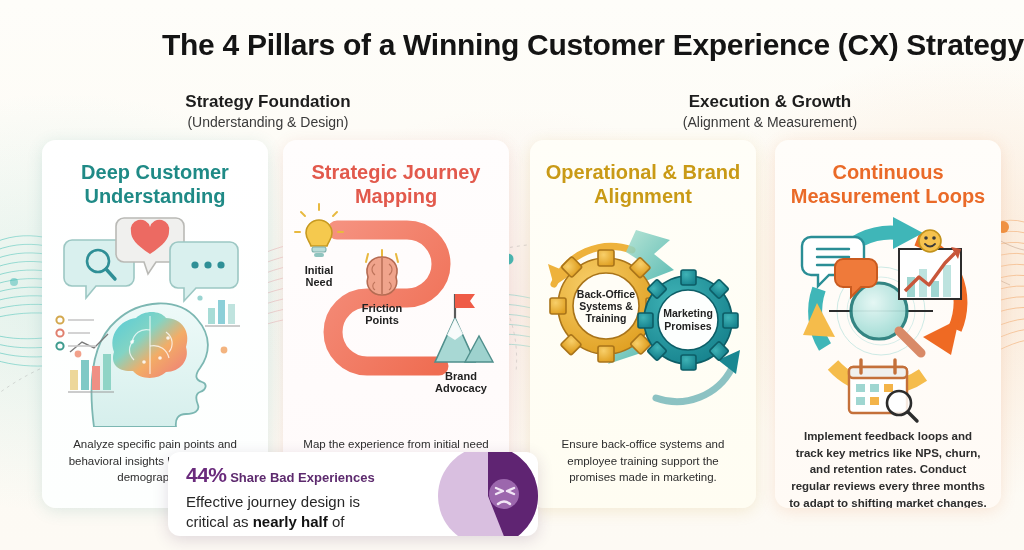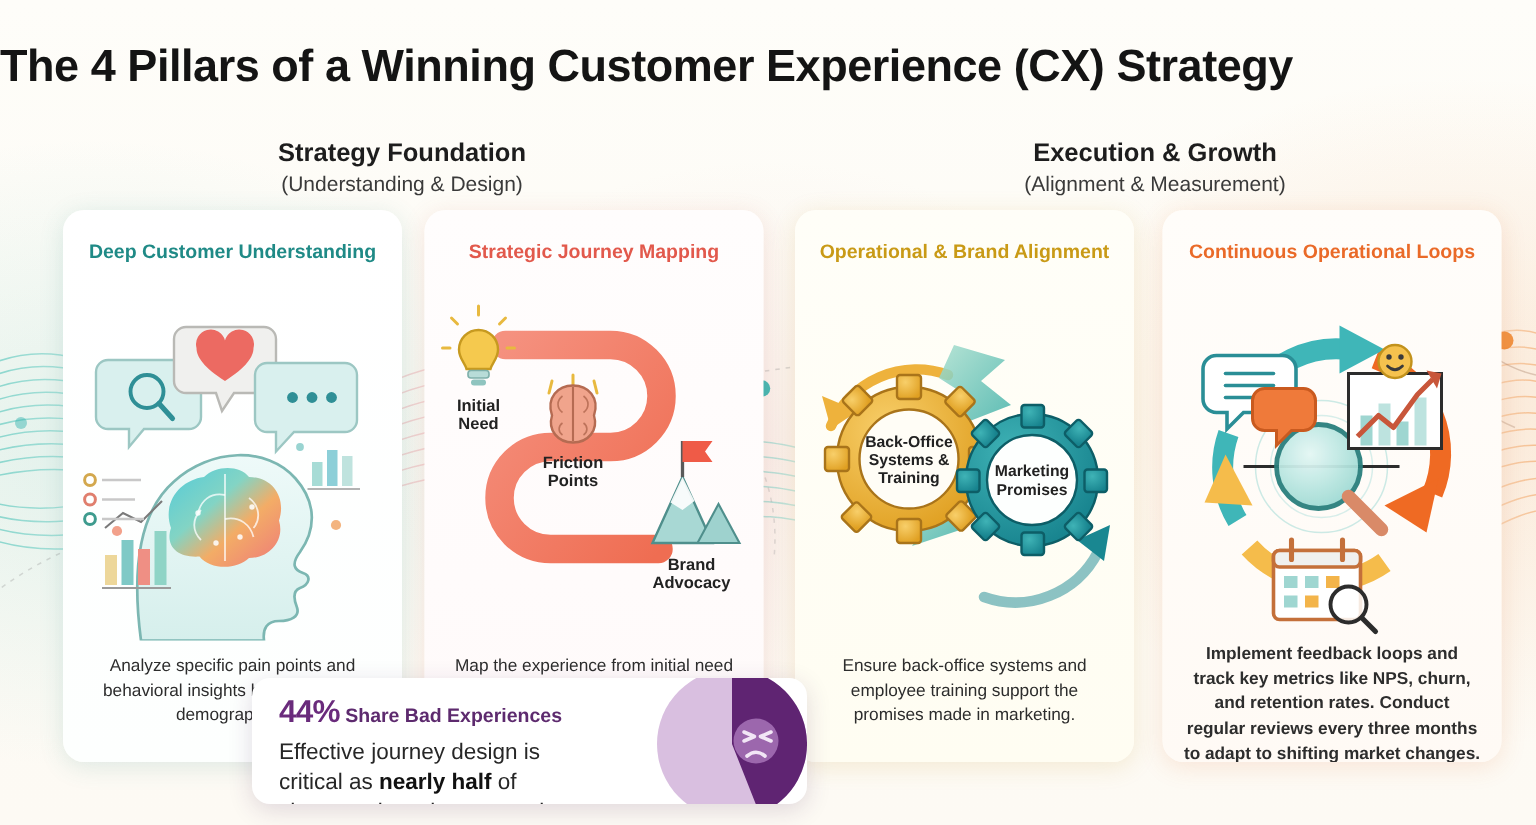--- a/index.html
+++ b/index.html
@@ -16,21 +16,21 @@
     background:
       radial-gradient(ellipse 420px 300px at 6% 55%, rgba(120,205,200,.20), rgba(255,255,255,0) 70%),
       radial-gradient(ellipse 360px 280px at 50% 55%, rgba(226,170,170,.16), rgba(255,255,255,0) 70%),
       radial-gradient(ellipse 420px 320px at 95% 50%, rgba(240,150,80,.18), rgba(255,255,255,0) 70%),
       linear-gradient(180deg,#fefdf9 0%,#fdfbf5 45%,#fdfaf4 100%);
   }
   .bg-svg{position:absolute;inset:0;}
 
   
   .title{
-    position:absolute;left:0;right:0;top:28px;text-align:left;
+    position:absolute;left:0;right:0;top:28px;text-align:right;
     font-size:30px;font-weight:bold;color:#141414;letter-spacing:-.3px;
   }
   .group-head{position:absolute;text-align:center;}
   .group-head .gh-main{font-size:17px;font-weight:bold;color:#1d1d1d;}
   .group-head .gh-sub{font-size:14px;color:#3a3a3a;margin-top:2px;}
   #group-left{left:118px;top:92px;width:300px;}
   #group-right{left:620px;top:92px;width:300px;}
 
   
   .card{
@@ -39,21 +39,21 @@
     box-shadow:0 3px 14px rgba(80,60,40,.10);
     overflow:hidden;
   }
   #card-1{left:42px;background:linear-gradient(180deg,#ffffff 0%,#fdfffe 100%);box-shadow:0 3px 16px rgba(60,140,135,.16);}
   #card-2{left:283px;background:linear-gradient(180deg,#fffdfd 0%,#fffafa 100%);box-shadow:0 3px 16px rgba(200,90,80,.14);}
   #card-3{left:530px;background:linear-gradient(180deg,#fffef8 0%,#fffdf2 100%);box-shadow:0 3px 16px rgba(190,150,40,.16);}
   #card-4{left:775px;background:linear-gradient(180deg,#fffdfa 0%,#fffaf5 100%);box-shadow:0 3px 16px rgba(220,110,50,.15);}
 
   .card-title{
     position:absolute;left:10px;right:10px;top:20px;text-align:center;
-    font-size:13px;font-weight:bold;line-height:1.22;
+    font-size:20px;font-weight:bold;line-height:1.22;
   }
   #card-1 .card-title{color:#1f8a86;}
   #card-2 .card-title{color:#e2594c;}
   #card-3 .card-title{color:#c99a16;}
   #card-4 .card-title{color:#ea6a28;}
 
   .card-art{position:absolute;left:6px;right:6px;top:62px;height:225px;}
   .card-body{
     position:absolute;left:14px;right:14px;top:296px;text-align:center;
     font-size:11.5px;line-height:1.45;color:#2d2d2d;
@@ -386,21 +386,21 @@
           <circle cx="152" cy="118" r="30" fill="#fdfffe" stroke="#0d5e67" stroke-width="1.6"></circle>
         </g>
         <text x="152" y="115" text-anchor="middle" font-family="Liberation Sans, sans-serif" font-size="10.5" font-weight="bold" fill="#222">Marketing</text>
         <text x="152" y="128" text-anchor="middle" font-family="Liberation Sans, sans-serif" font-size="10.5" font-weight="bold" fill="#222">Promises</text>
       </svg>
     </div>
     <div class="card-body">Ensure back-office systems and employee training support the promises made in marketing.</div>
   </div>
 
   <div class="card" id="card-4">
-    <div class="card-title">Continuous Operational Loops</div>
+    <div class="card-title">Continuous Measurement Loops</div>
     <div class="card-art">
       <svg viewBox="0 0 214 215" width="100%" height="100%">
         <defs>
           <radialGradient id="lensG" cx="40%" cy="35%" r="70%">
             <stop offset="0%" stop-color="#e4f7f4"></stop>
             <stop offset="100%" stop-color="#9bd9d2"></stop>
           </radialGradient>
         </defs>
 
         <g fill="none" stroke-width="14" stroke-linecap="butt">

